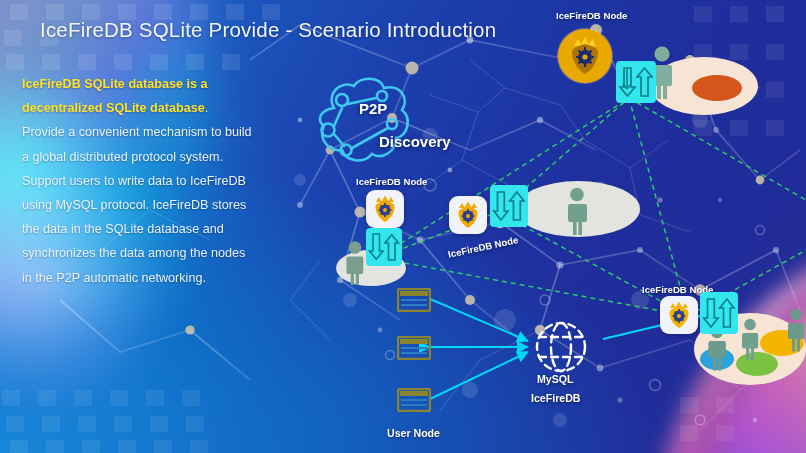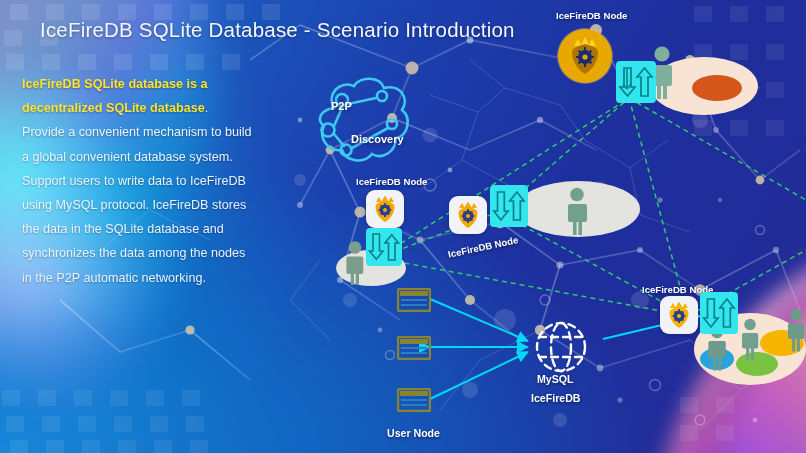--- a/index.html
+++ b/index.html
@@ -71,22 +71,22 @@
     text-shadow:0 1px 2px rgba(0,0,0,.3);
   }
   .body-copy .hl { color:#ffe02a; font-weight:bold; }
 
   
   .dlabel {
     position:absolute; color:#ffffff; font-size:9.6px; font-weight:bold;
     text-shadow:0 1px 3px rgba(0,20,70,.8); white-space:nowrap;
   }
   .p2p-label {
-    position:absolute; color:#fff; font-size:11px; font-weight:bold;
-    text-shadow:0 1px 4px rgba(0,20,70,.85); white-space:nowrap;
+    position:absolute; color:#fff; font-size:15px; font-weight:bold;
+    text-shadow:0 1px 4px rgba(0,20,70,.85); white-space:nowrap;margin-left:28px;
   }
   .mysql-label {
     position:absolute; color:#fff; font-size:10.6px; font-weight:bold;
     text-shadow:0 1px 3px rgba(0,20,70,.8); white-space:nowrap;
   }
 
   
   .ellipse { position:absolute; border-radius:50%; }
   .person  { position:absolute; }
   .badge-gold { position:absolute; border-radius:50%; background:#e8a800;
@@ -282,24 +282,24 @@
           <stop offset=".75" stop-color="#c13bd0" stop-opacity=".55"></stop>
           <stop offset="1" stop-color="#2f5bff" stop-opacity=".2"></stop>
         </linearGradient>
       </defs>
       <path d="M300,-10 C230,30 150,90 120,230 L300,230 Z" fill="url(#sw1)"></path>
       <path d="M300,30 C250,60 200,120 180,230 L300,230 Z" fill="url(#sw2)"></path>
       <path d="M300,0 C255,25 215,58 198,100" stroke="#ffffff" stroke-opacity=".5" stroke-width="10" fill="none"></path>
     </svg>
   </div>
 
-  <div class="title">IceFireDB SQLite Database - Scenario Introduction</div>
+  <div class="title">IceFireDB SQLite Provide - Scenario Introduction</div>
 
   <div class="body-copy">
-    <span class="hl">IceFireDB SQLite database is a decentralized SQLite database</span><span>. Provide a convenient mechanism to build a global convenient database system. Support users to write data to IceFireDB using MySQL protocol. IceFireDB stores the data in the SQLite database and synchronizes the data among the nodes in the P2P automatic networking.</span>
+    <span class="hl">IceFireDB SQLite database is a decentralized SQLite database</span><span>. Provide a convenient mechanism to build a global distributed protocol system. Support users to write data to IceFireDB using MySQL protocol. IceFireDB stores the data in the SQLite database and synchronizes the data among the nodes in the P2P automatic networking.</span>
   </div>
 
   <svg class="globe" style="left:296px;top:68px;width:130px;height:110px;" viewBox="0 0 130 110">
     <g stroke="#3fc9f0" stroke-width="2.6" fill="none" stroke-linecap="round">
       <path d="M38,40 C30,26 44,12 58,18 C64,8 84,8 88,20 C104,16 114,30 106,42
                C116,50 112,68 100,70 C100,84 86,92 76,86 C68,96 50,94 46,82
                C32,84 22,70 28,58 C20,52 24,42 38,40 Z"></path>
       <circle cx="46" cy="32" r="6"></circle>
       <circle cx="86" cy="28" r="5"></circle>
       <circle cx="32" cy="62" r="6.5"></circle>

